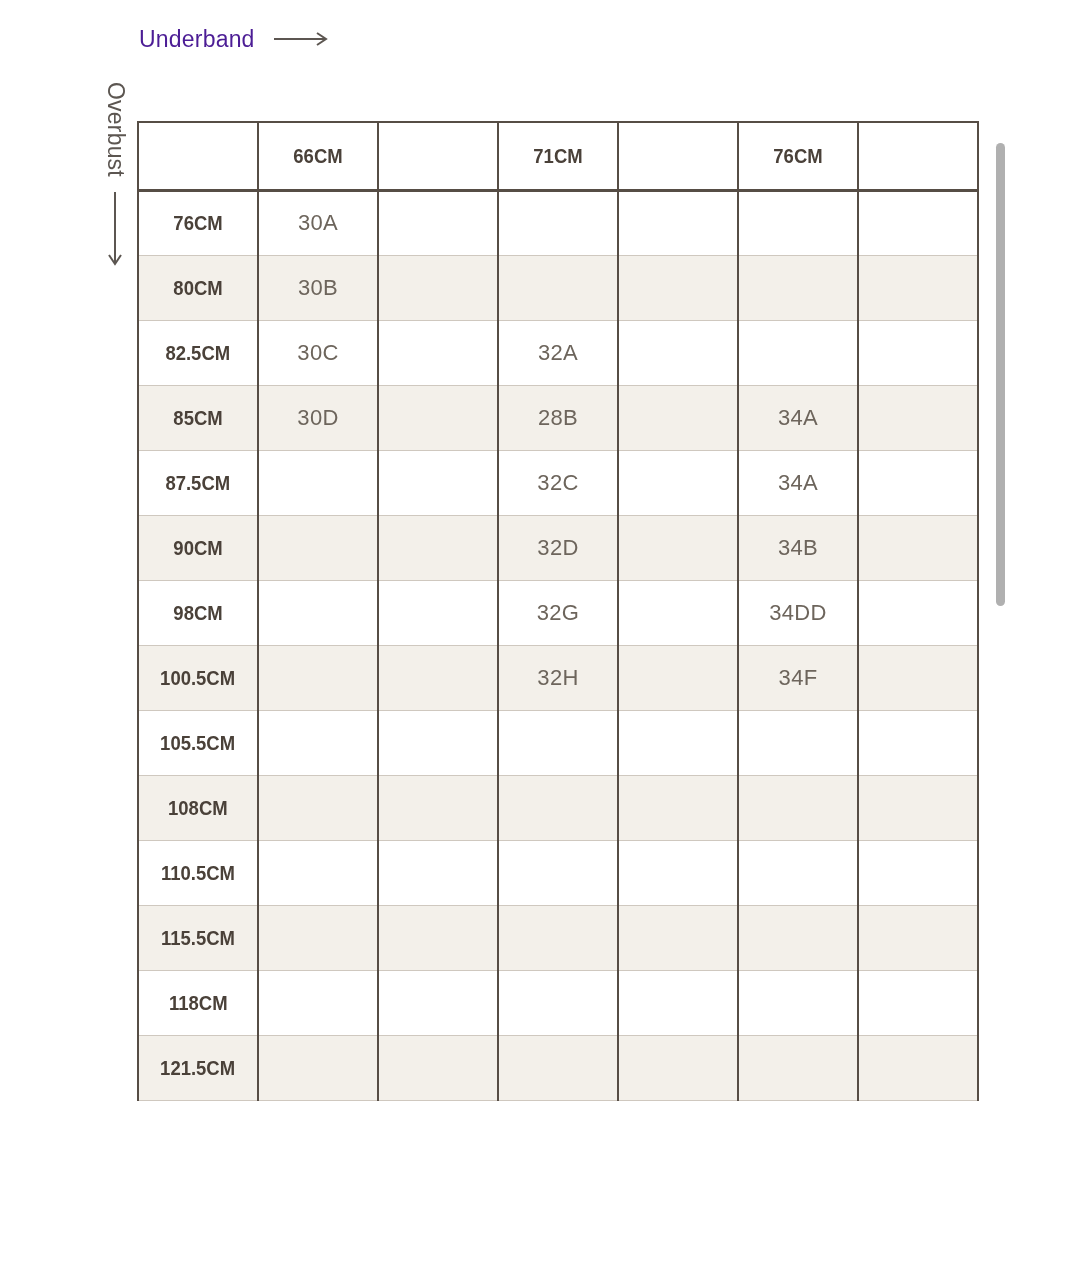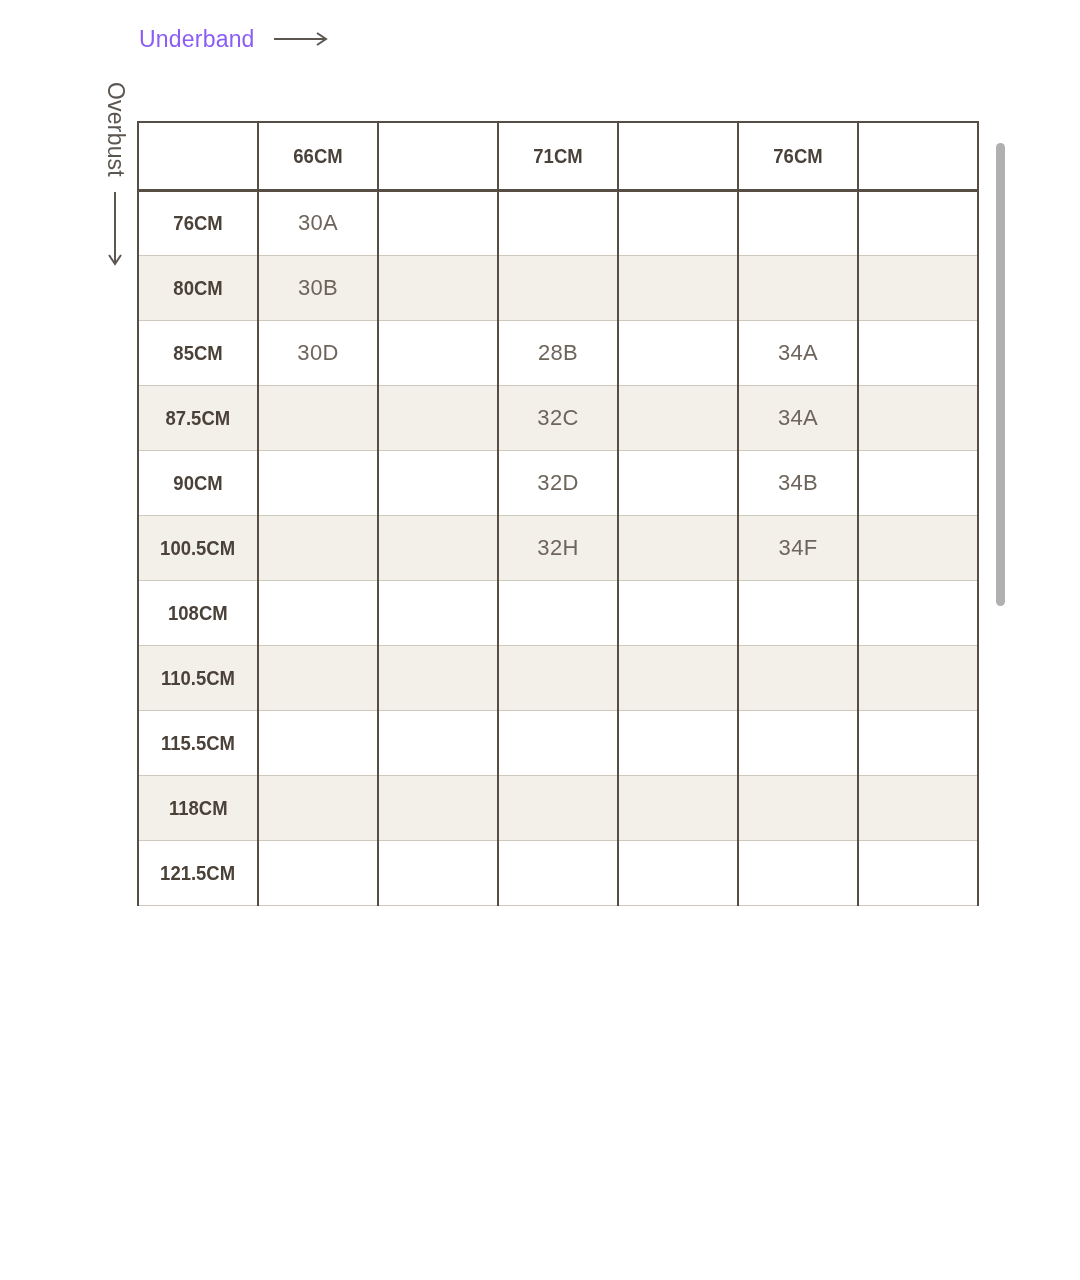--- a/index.html
+++ b/index.html
@@ -10,21 +10,21 @@
     overflow:hidden;
     position:relative;
   }
   .page{position:absolute;inset:0;}
 
   
   .underband-label{
     position:absolute;
     left:139px;top:26px;
     display:flex;align-items:center;gap:18px;
-    color:#8b5cf6;
+    color:#4c1d95;
     font-size:23px;
     letter-spacing:.2px;
     white-space:nowrap;
   }
   .arrow-right{display:block;}
 
   
   .overbust-label{
     position:absolute;
     left:98px;top:82px;
@@ -175,20 +175,29 @@
           <tr>
             <td class="row-header"><span>80CM</span></td>
             <td class="cell">30B</td>
             <td class="cell"></td>
             <td class="cell"></td>
             <td class="cell"></td>
             <td class="cell"></td>
             <td class="cell"></td>
           </tr>
           <tr>
+            <td class="row-header"><span>82.5CM</span></td>
+            <td class="cell">30C</td>
+            <td class="cell"></td>
+            <td class="cell">32A</td>
+            <td class="cell"></td>
+            <td class="cell"></td>
+            <td class="cell"></td>
+          </tr>
+          <tr>
             <td class="row-header"><span>85CM</span></td>
             <td class="cell">30D</td>
             <td class="cell"></td>
             <td class="cell">28B</td>
             <td class="cell"></td>
             <td class="cell">34A</td>
             <td class="cell"></td>
           </tr>
           <tr>
             <td class="row-header"><span>87.5CM</span></td>
@@ -202,26 +211,44 @@
           <tr>
             <td class="row-header"><span>90CM</span></td>
             <td class="cell"></td>
             <td class="cell"></td>
             <td class="cell">32D</td>
             <td class="cell"></td>
             <td class="cell">34B</td>
             <td class="cell"></td>
           </tr>
           <tr>
+            <td class="row-header"><span>98CM</span></td>
+            <td class="cell"></td>
+            <td class="cell"></td>
+            <td class="cell">32G</td>
+            <td class="cell"></td>
+            <td class="cell">34DD</td>
+            <td class="cell"></td>
+          </tr>
+          <tr>
             <td class="row-header"><span>100.5CM</span></td>
             <td class="cell"></td>
             <td class="cell"></td>
             <td class="cell">32H</td>
             <td class="cell"></td>
             <td class="cell">34F</td>
+            <td class="cell"></td>
+          </tr>
+          <tr>
+            <td class="row-header"><span>105.5CM</span></td>
+            <td class="cell"></td>
+            <td class="cell"></td>
+            <td class="cell"></td>
+            <td class="cell"></td>
+            <td class="cell"></td>
             <td class="cell"></td>
           </tr>
           <tr>
             <td class="row-header"><span>108CM</span></td>
             <td class="cell"></td>
             <td class="cell"></td>
             <td class="cell"></td>
             <td class="cell"></td>
             <td class="cell"></td>
             <td class="cell"></td>

